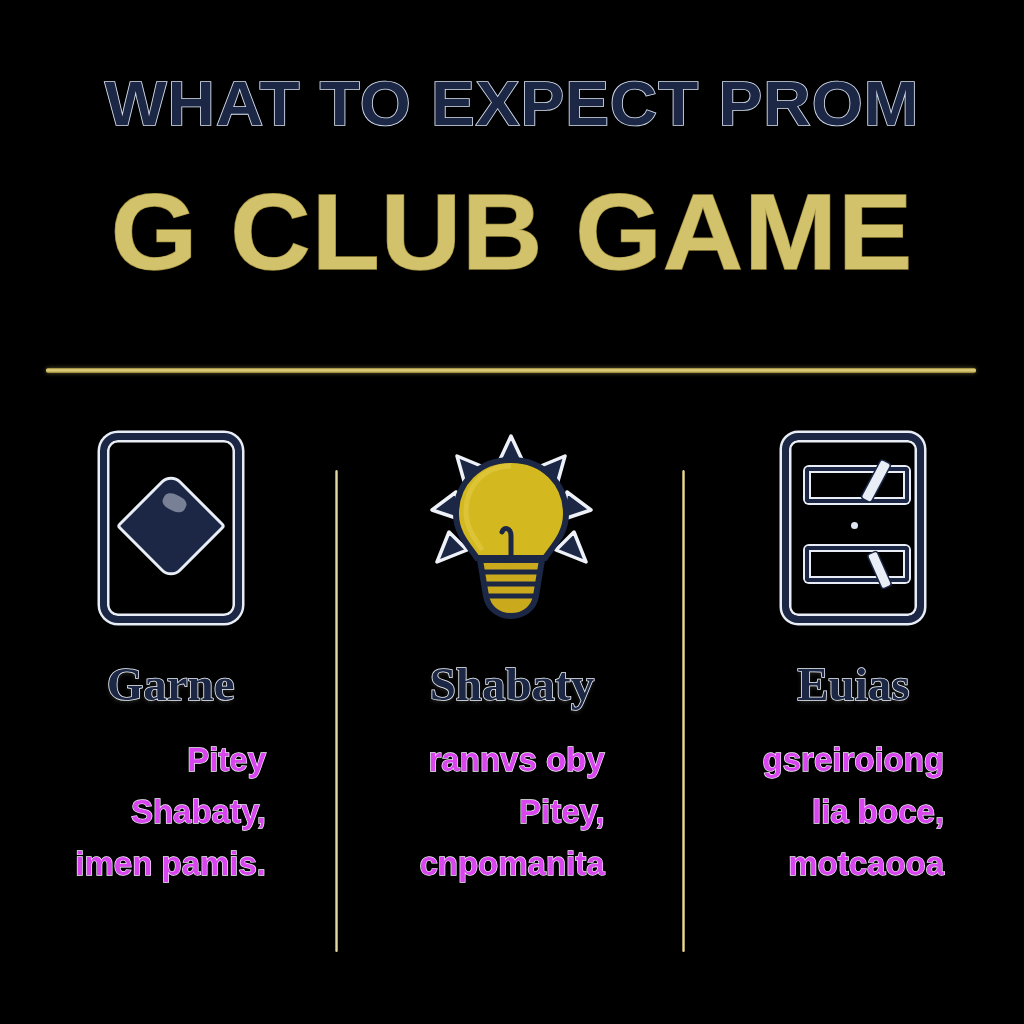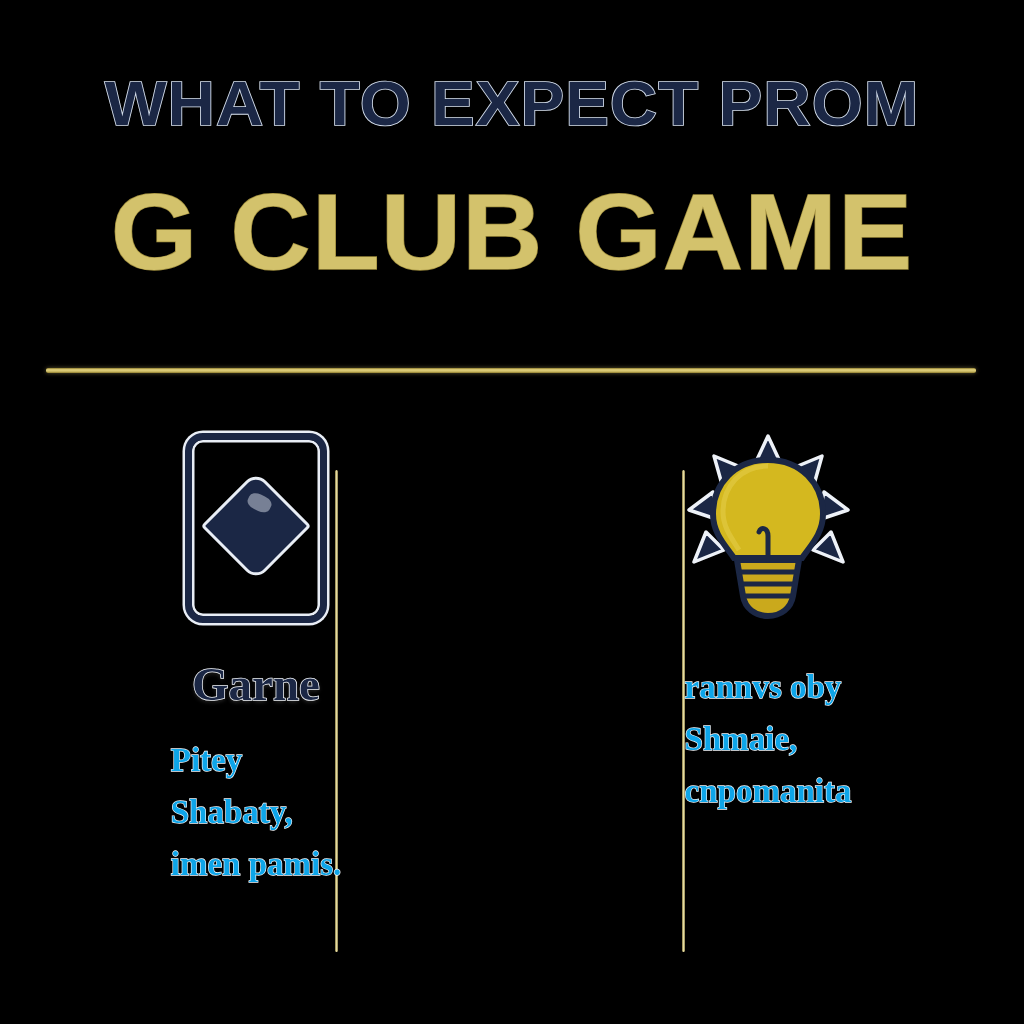--- a/index.html
+++ b/index.html
@@ -115,28 +115,28 @@
     color: #1b2745;
     -webkit-text-stroke: 1.5px #f2f5fa;
     paint-order: stroke fill;
     text-align: center;
     margin-top: 26px;
     text-shadow: 0 2px 4px rgba(255,255,255,0.18);
   }
 
   .col-body {
     margin-top: 26px;
-    font-family: Liberation Serif, serif;
+    font-family: Liberation Sans, sans-serif;
     font-weight: bold;
     font-size: 33px;
     line-height: 52px;
-    color: #0ea5e9;
+    color: #d946ef;
     -webkit-text-stroke: 1.3px #f4f7fb;
     paint-order: stroke fill;
-    text-align: left;
+    text-align: right;
     max-width: 280px;
   }
   .col-body .bline { display: block; }
 
   
   .card-icon {
     position: relative;
     width: 142px;
     height: 190px;
     border: 7px solid #1b2745;
@@ -291,22 +291,40 @@
                        C 74 188 64 180 62 168 Z" fill="#caa91c" stroke="#1b2745" stroke-width="6" stroke-linejoin="round"></path>
               <line x1="58" y1="144" x2="116" y2="144" stroke="#1b2745" stroke-width="5"></line>
               <line x1="60" y1="156" x2="114" y2="156" stroke="#1b2745" stroke-width="5"></line>
               <line x1="63" y1="168" x2="111" y2="168" stroke="#1b2745" stroke-width="5"></line>
               <path d="M87 132 L87 108 C 87 100 80 98 78 104" fill="none" stroke="#1b2745" stroke-width="5" stroke-linecap="round"></path>
             </g>
             <path d="M56 130 L118 130" stroke="#1b2745" stroke-width="6" stroke-linecap="round"></path>
           </svg>
         </div>
       </div>
+      <div class="col-title">Shabaty</div>
       <div class="col-body">
         <span class="bline">rannvs oby</span>
-        <span class="bline">Shmaie,</span>
+        <span class="bline">Pitey,</span>
         <span class="bline">cnpomanita</span>
       </div>
     </div>
 
+    <div class="col">
+      <div class="icon-slot">
+        <div class="doc-icon">
+          <div class="bar top"></div>
+          <div class="pen"></div>
+          <div class="dot"></div>
+          <div class="bar bottom"></div>
+          <div class="pen2"></div>
+        </div>
+      </div>
+      <div class="col-title">Euias</div>
+      <div class="col-body">
+        <span class="bline">gsreiroiong</span>
+        <span class="bline">lia boce,</span>
+        <span class="bline">motcaooa</span>
+      </div>
+    </div>
 
   </div>
 </div>
 
 </body></html>

